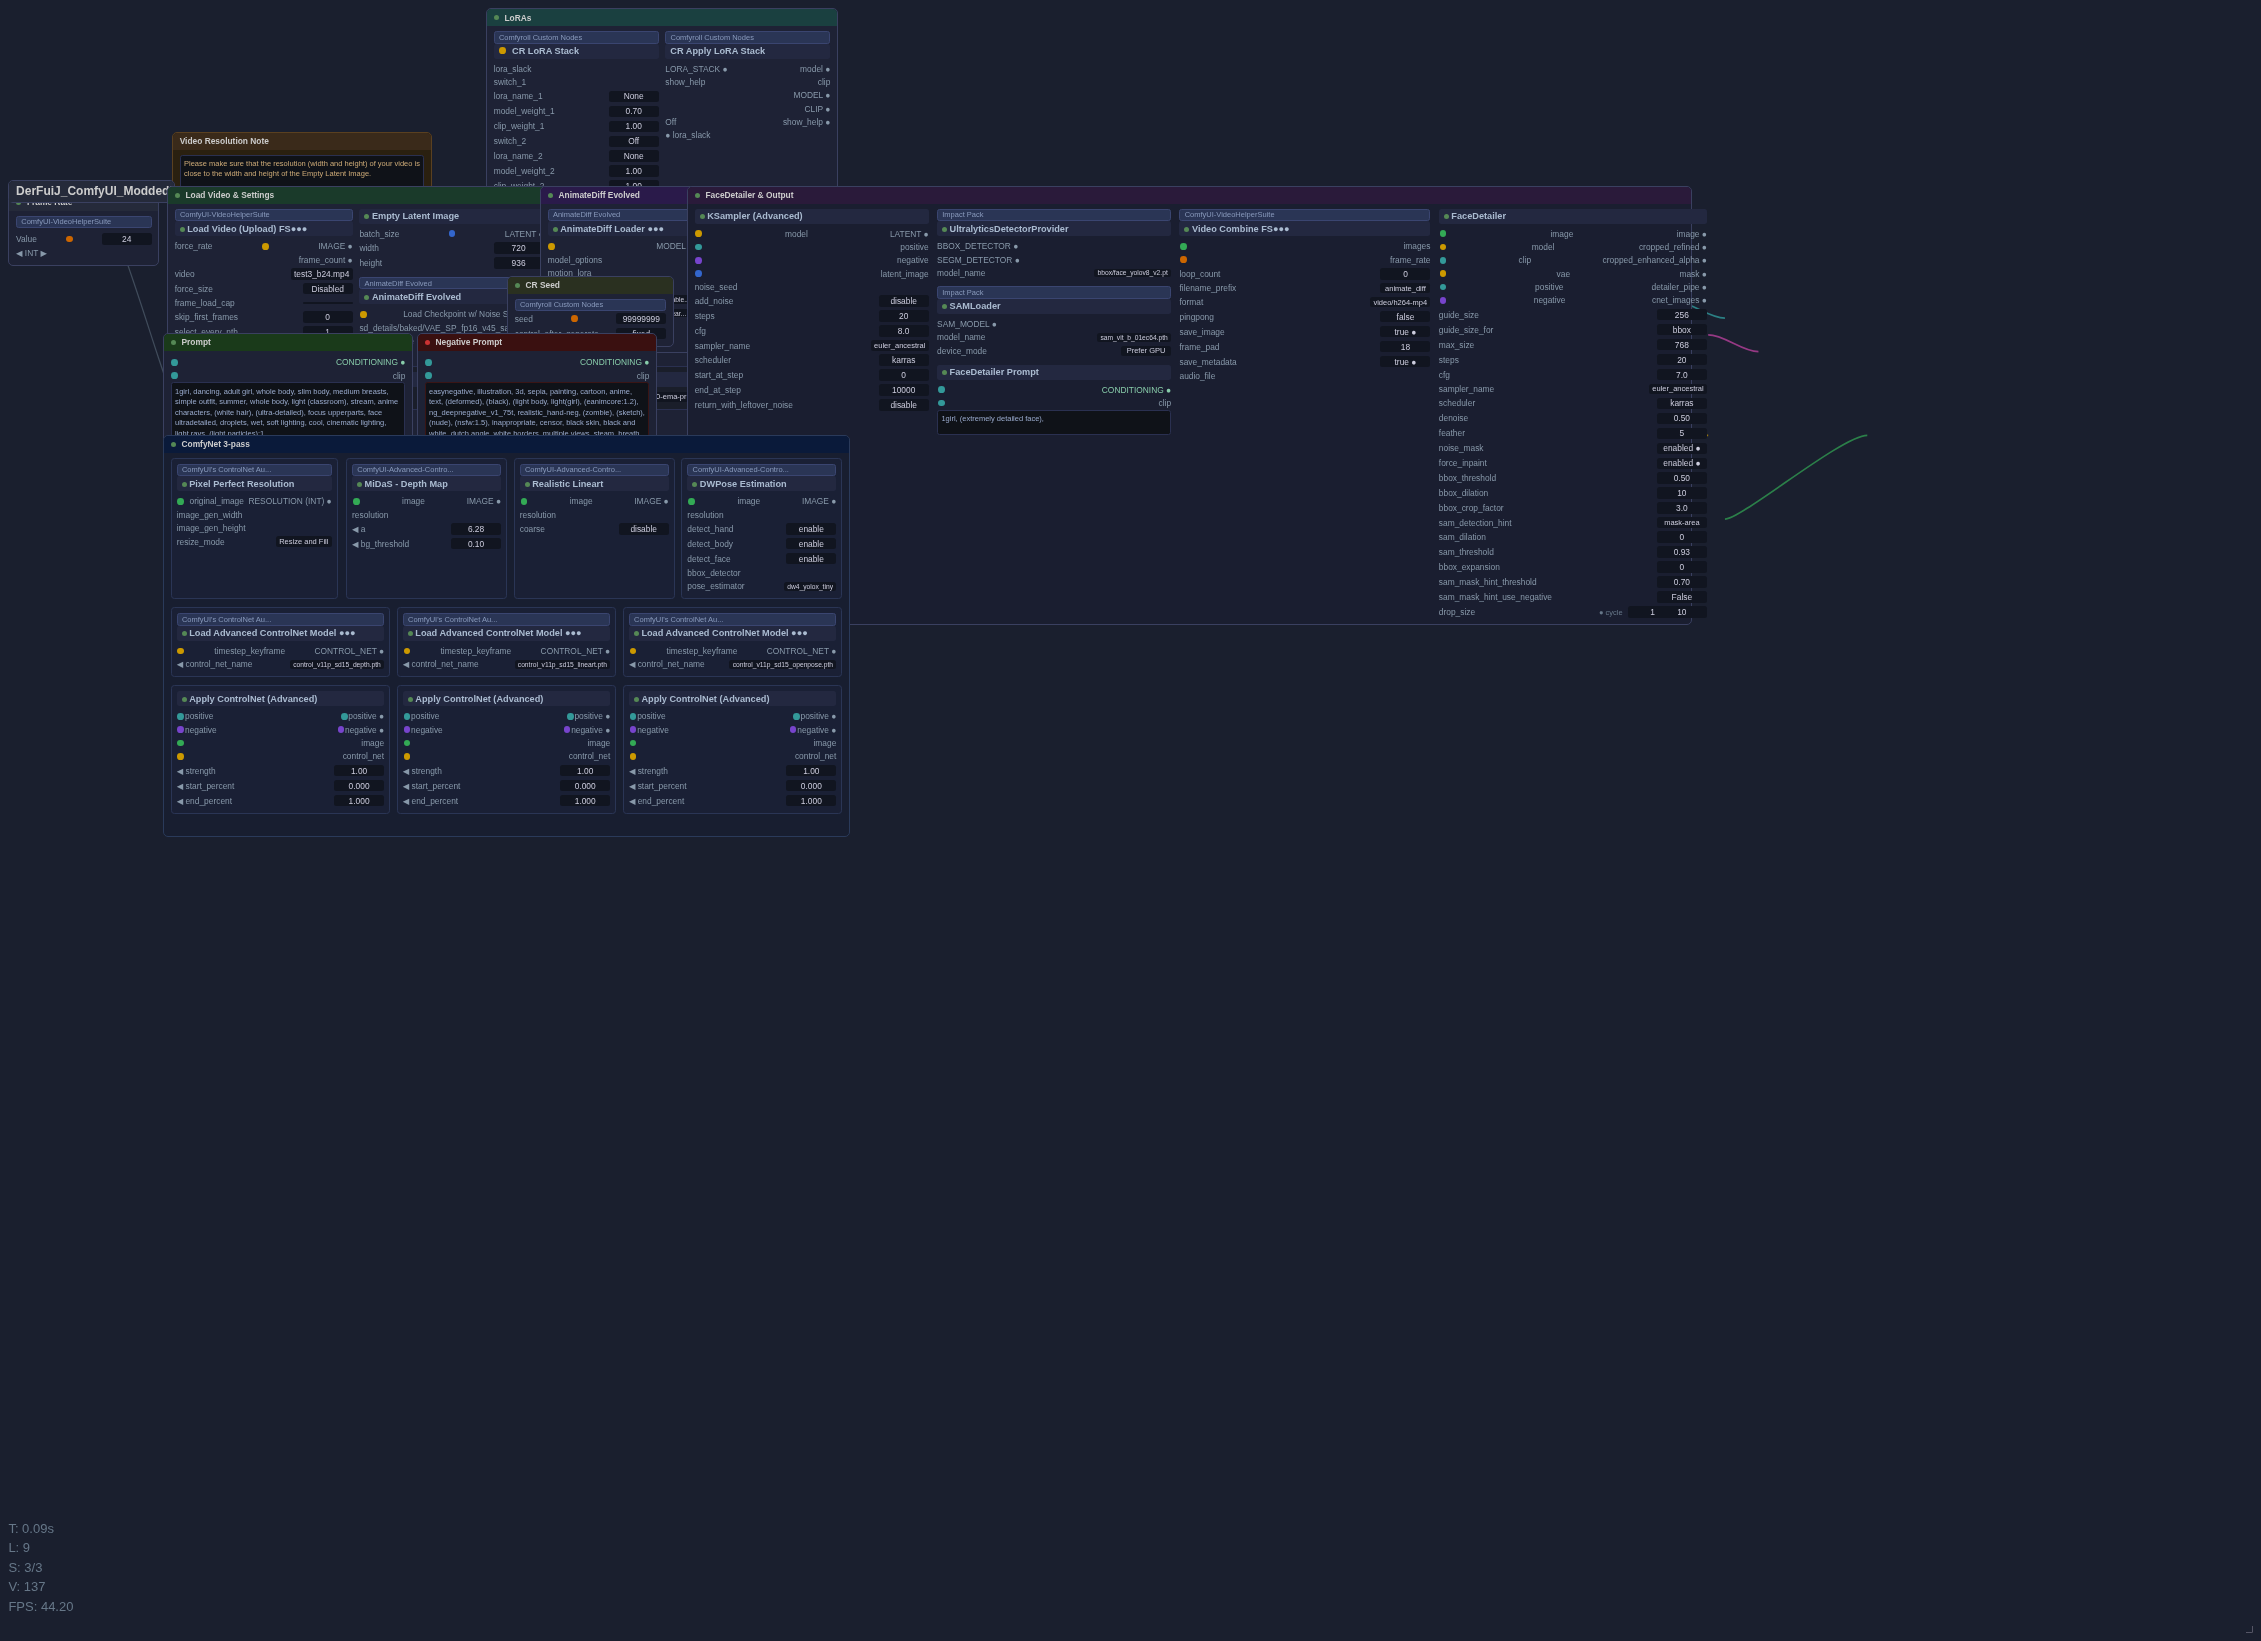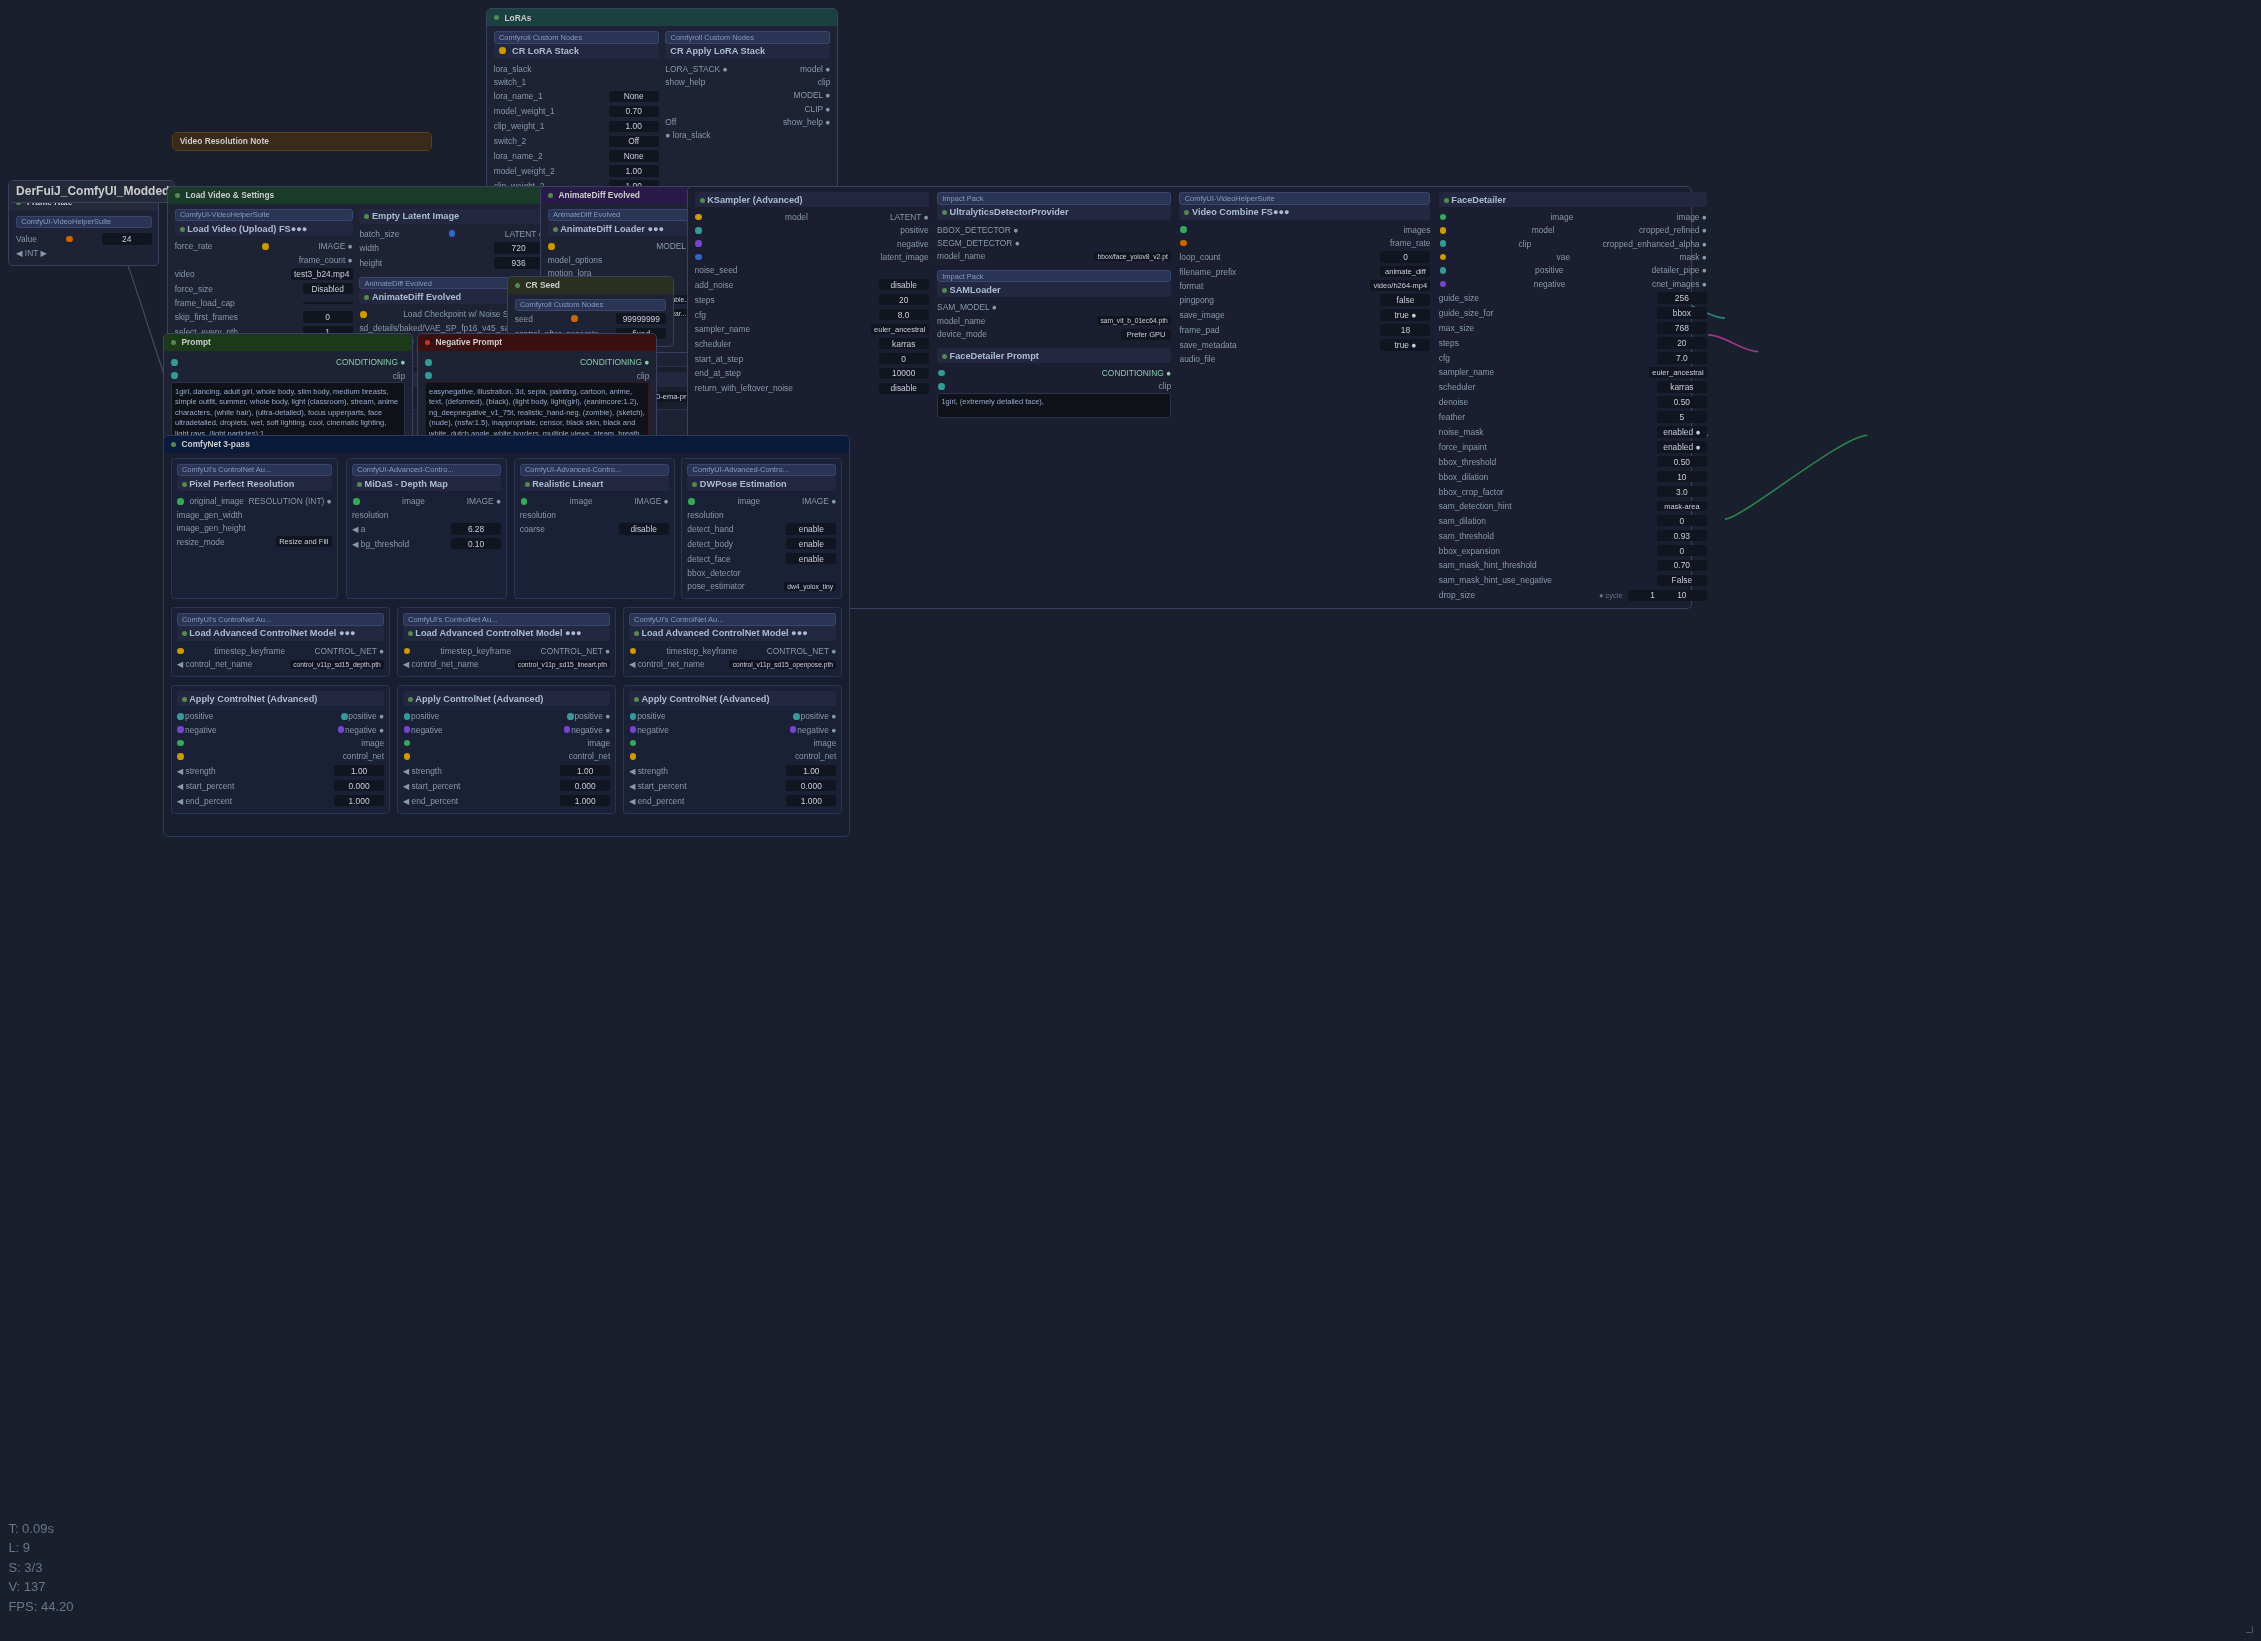--- a/index.html
+++ b/index.html
@@ -321,20 +321,23 @@
         </div>
       </div>
     </div>
   </div>
 </div>
 
 <div class="node" style="left:172px; top:132px; width:260px; background:#2a2010; border-color:#5a4020;">
   <div class="node-header hdr-brown">
     <span>Video Resolution Note</span>
   </div>
+  <div class="node-body">
+    <div class="text-area-node" style="color:#ccaa77; font-size:7.5px;">Please make sure that the resolution (width and height) of your video is close to the width and height of the Empty Latent Image.</div>
+  </div>
 </div>
 
 <div class="node" style="left:8.4px; top:193px; width:134px;">
   <div class="node-header hdr-dark">
     <span class="dot-indicator"></span>
     <span>Frame Rate</span>
   </div>
   <div class="node-body">
     <div class="badge" style="margin-bottom:3.3px;">ComfyUI-VideoHelperSuite</div>
     <div class="node-row">
@@ -586,20 +589,24 @@
     </div>
     <div class="node-row">
       <span class="socket socket-teal"></span>
       <span class="node-label">clip</span>
     </div>
     <div class="text-area-node" style="min-height:67px; border-color:#3a1515;">easynegative, illustration, 3d, sepia, painting, cartoon, anime, text, (deformed), (black), (light body, light(girl), (eanimcore:1.2), ng_deepnegative_v1_75t, realistic_hand-neg, (zombie), (sketch), (nude), (nsfw:1.5), inappropriate, censor, black skin, black and white, dutch angle, white borders, multiple views, steam, breath, steaming body, deformed, disfigured, bad anatomy, extra limb, floating limbs, disconnected limbs, blurry, tattoo, text, missing fingers, (bad hands), signature, username, censorship, site, amateur drawing, bad hands,</div>
   </div>
 </div>
 
 <div class="node" style="left:687px; top:186px; width:1005px; min-height:419px; background:#1a1e30;">
+  <div class="node-header" style="background:#2a1a3a;">
+    <span class="dot-indicator"></span>
+    <span>FaceDetailer &amp; Output</span>
+  </div>
   <div class="node-body" style="display:grid; grid-template-columns:234px 234px 251px 268px; gap:8.4px;">
 
     <div>
       <div class="section-title">
         <span class="dot-indicator"></span>KSampler (Advanced)
       </div>
       <div class="node-row">
         <span class="socket socket-yellow"></span>
         <span class="node-label">model</span>
         <span class="node-label">LATENT ●</span>

